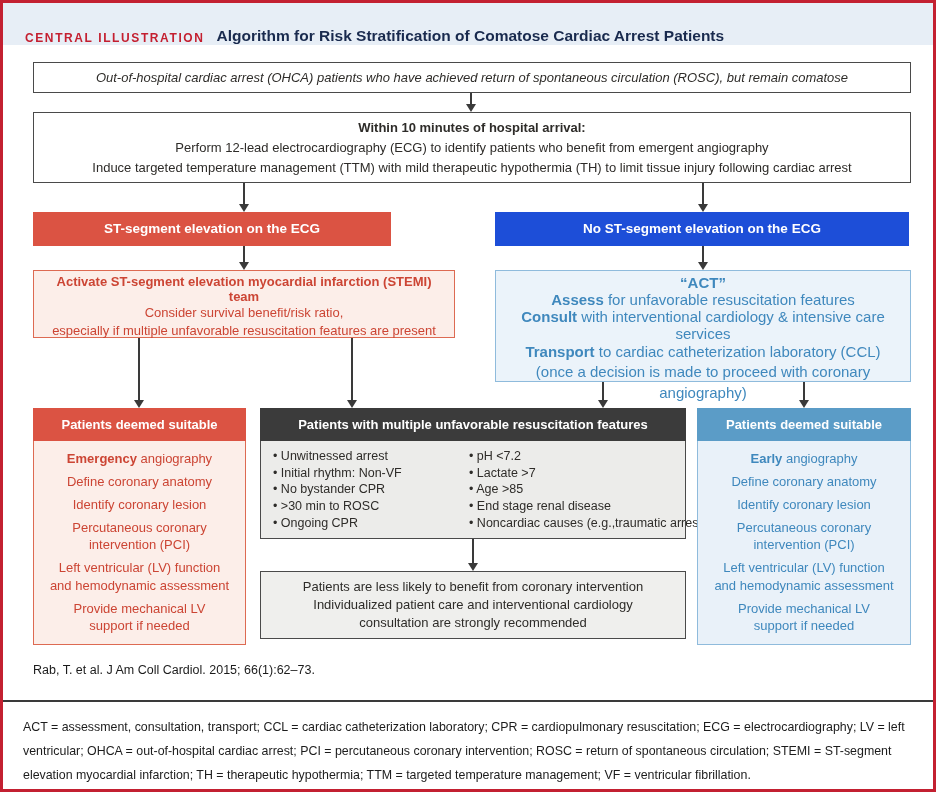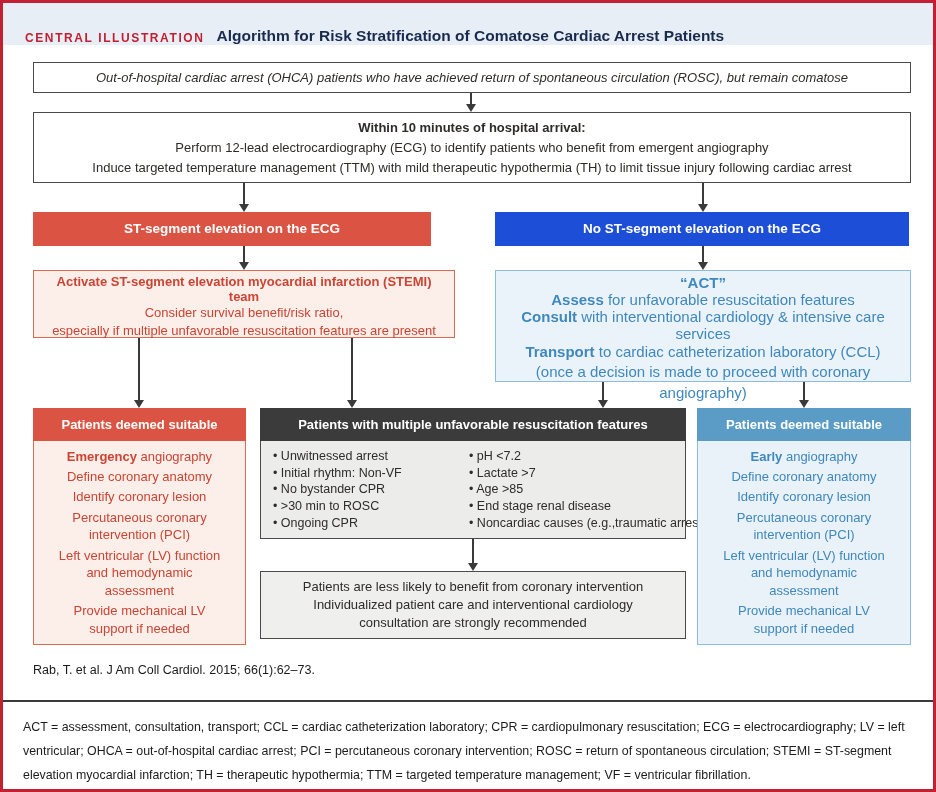--- a/index.html
+++ b/index.html
@@ -9,33 +9,33 @@
   .titlebar{height:42px;background:#e7eef6;display:flex;align-items:flex-end;padding-left:22px;gap:12px;}
   .kicker{color:#c41f30;font-weight:700;font-size:12px;letter-spacing:1.6px;}
   .title{color:#192a4e;font-weight:700;font-size:15.5px;}
   
   .flow{position:relative;height:655px;background:#fff;}
   .node{position:absolute;box-sizing:border-box;text-align:center;}
   .outlined{border:1.5px solid #4a4a4a;background:#fff;color:#2e2c29;}
   .ohca{left:30px;width:878px;top:17px;height:31px;font-size:13px;display:flex;align-items:center;justify-content:center;font-style:italic;}
   .triage{left:30px;width:878px;top:67px;height:71px;font-size:13px;display:flex;flex-direction:column;justify-content:space-evenly;padding:2px 8px;}
   .bar{height:34px;line-height:34px;color:#fff;font-weight:700;font-size:13.5px;top:167px;}
-  .bar-red{left:30px;width:398px;background:#db5343;}
+  .bar-red{left:30px;width:358px;background:#db5343;}
   .bar-blue{left:492px;width:414px;background:#1d4ed8;}
   .stemi{left:30px;width:422px;top:225px;height:68px;background:#fceee9;border:1.5px solid #dd6a52;color:#cc4534;font-size:13px;display:flex;flex-direction:column;justify-content:space-evenly;padding:3px 6px;}
   .act{left:492px;width:416px;top:225px;height:112px;background:#ebf3fa;border:1.5px solid #8fbbdc;color:#3f88bd;font-size:15px;display:flex;flex-direction:column;justify-content:space-evenly;padding:3px 4px;}
   .preline{white-space:pre-line;line-height:1.35;}
   
   .col{top:363px;height:237px;display:flex;flex-direction:column;}
   .col-red{left:30px;width:213px;}
   .col-blue{left:694px;width:214px;}
   .col-head{height:33px;line-height:33px;color:#fff;font-weight:700;font-size:13px;flex:none;}
   .col-red .col-head{background:#db5343;}
   .col-blue .col-head{background:#5b9cc7;}
-  .col-body{flex:1;box-sizing:border-box;display:flex;flex-direction:column;justify-content:space-evenly;padding:4px 18px;font-size:13px;line-height:1.25;}
+  .col-body{flex:1;box-sizing:border-box;display:flex;flex-direction:column;justify-content:space-evenly;padding:4px 5px;font-size:13px;line-height:1.25;}
   .col-red .col-body{background:#fceee9;border:1.5px solid #dd6a52;border-top:none;color:#cc4534;}
   .col-blue .col-body{background:#e9f1f9;border:1.5px solid #8fbbdc;border-top:none;color:#3f88bd;}
   
   .features{left:257px;width:426px;top:363px;height:131px;display:flex;flex-direction:column;text-align:left;}
   .features-head{height:33px;line-height:33px;background:#3b3b3b;color:#fff;font-weight:700;font-size:13px;text-align:center;flex:none;}
   .features-body{flex:1;background:#ececea;border:1.5px solid #4a4a4a;border-top:none;box-sizing:border-box;display:flex;padding:5px 0 5px 12px;color:#2e2c29;font-size:12.5px;}
   .fcol1{width:196px;flex:none;display:flex;flex-direction:column;justify-content:space-evenly;}
   .fcol2{flex:1;display:flex;flex-direction:column;justify-content:space-evenly;}
   .bullet{white-space:nowrap;}
   .bullet::before{content:"• ";}

